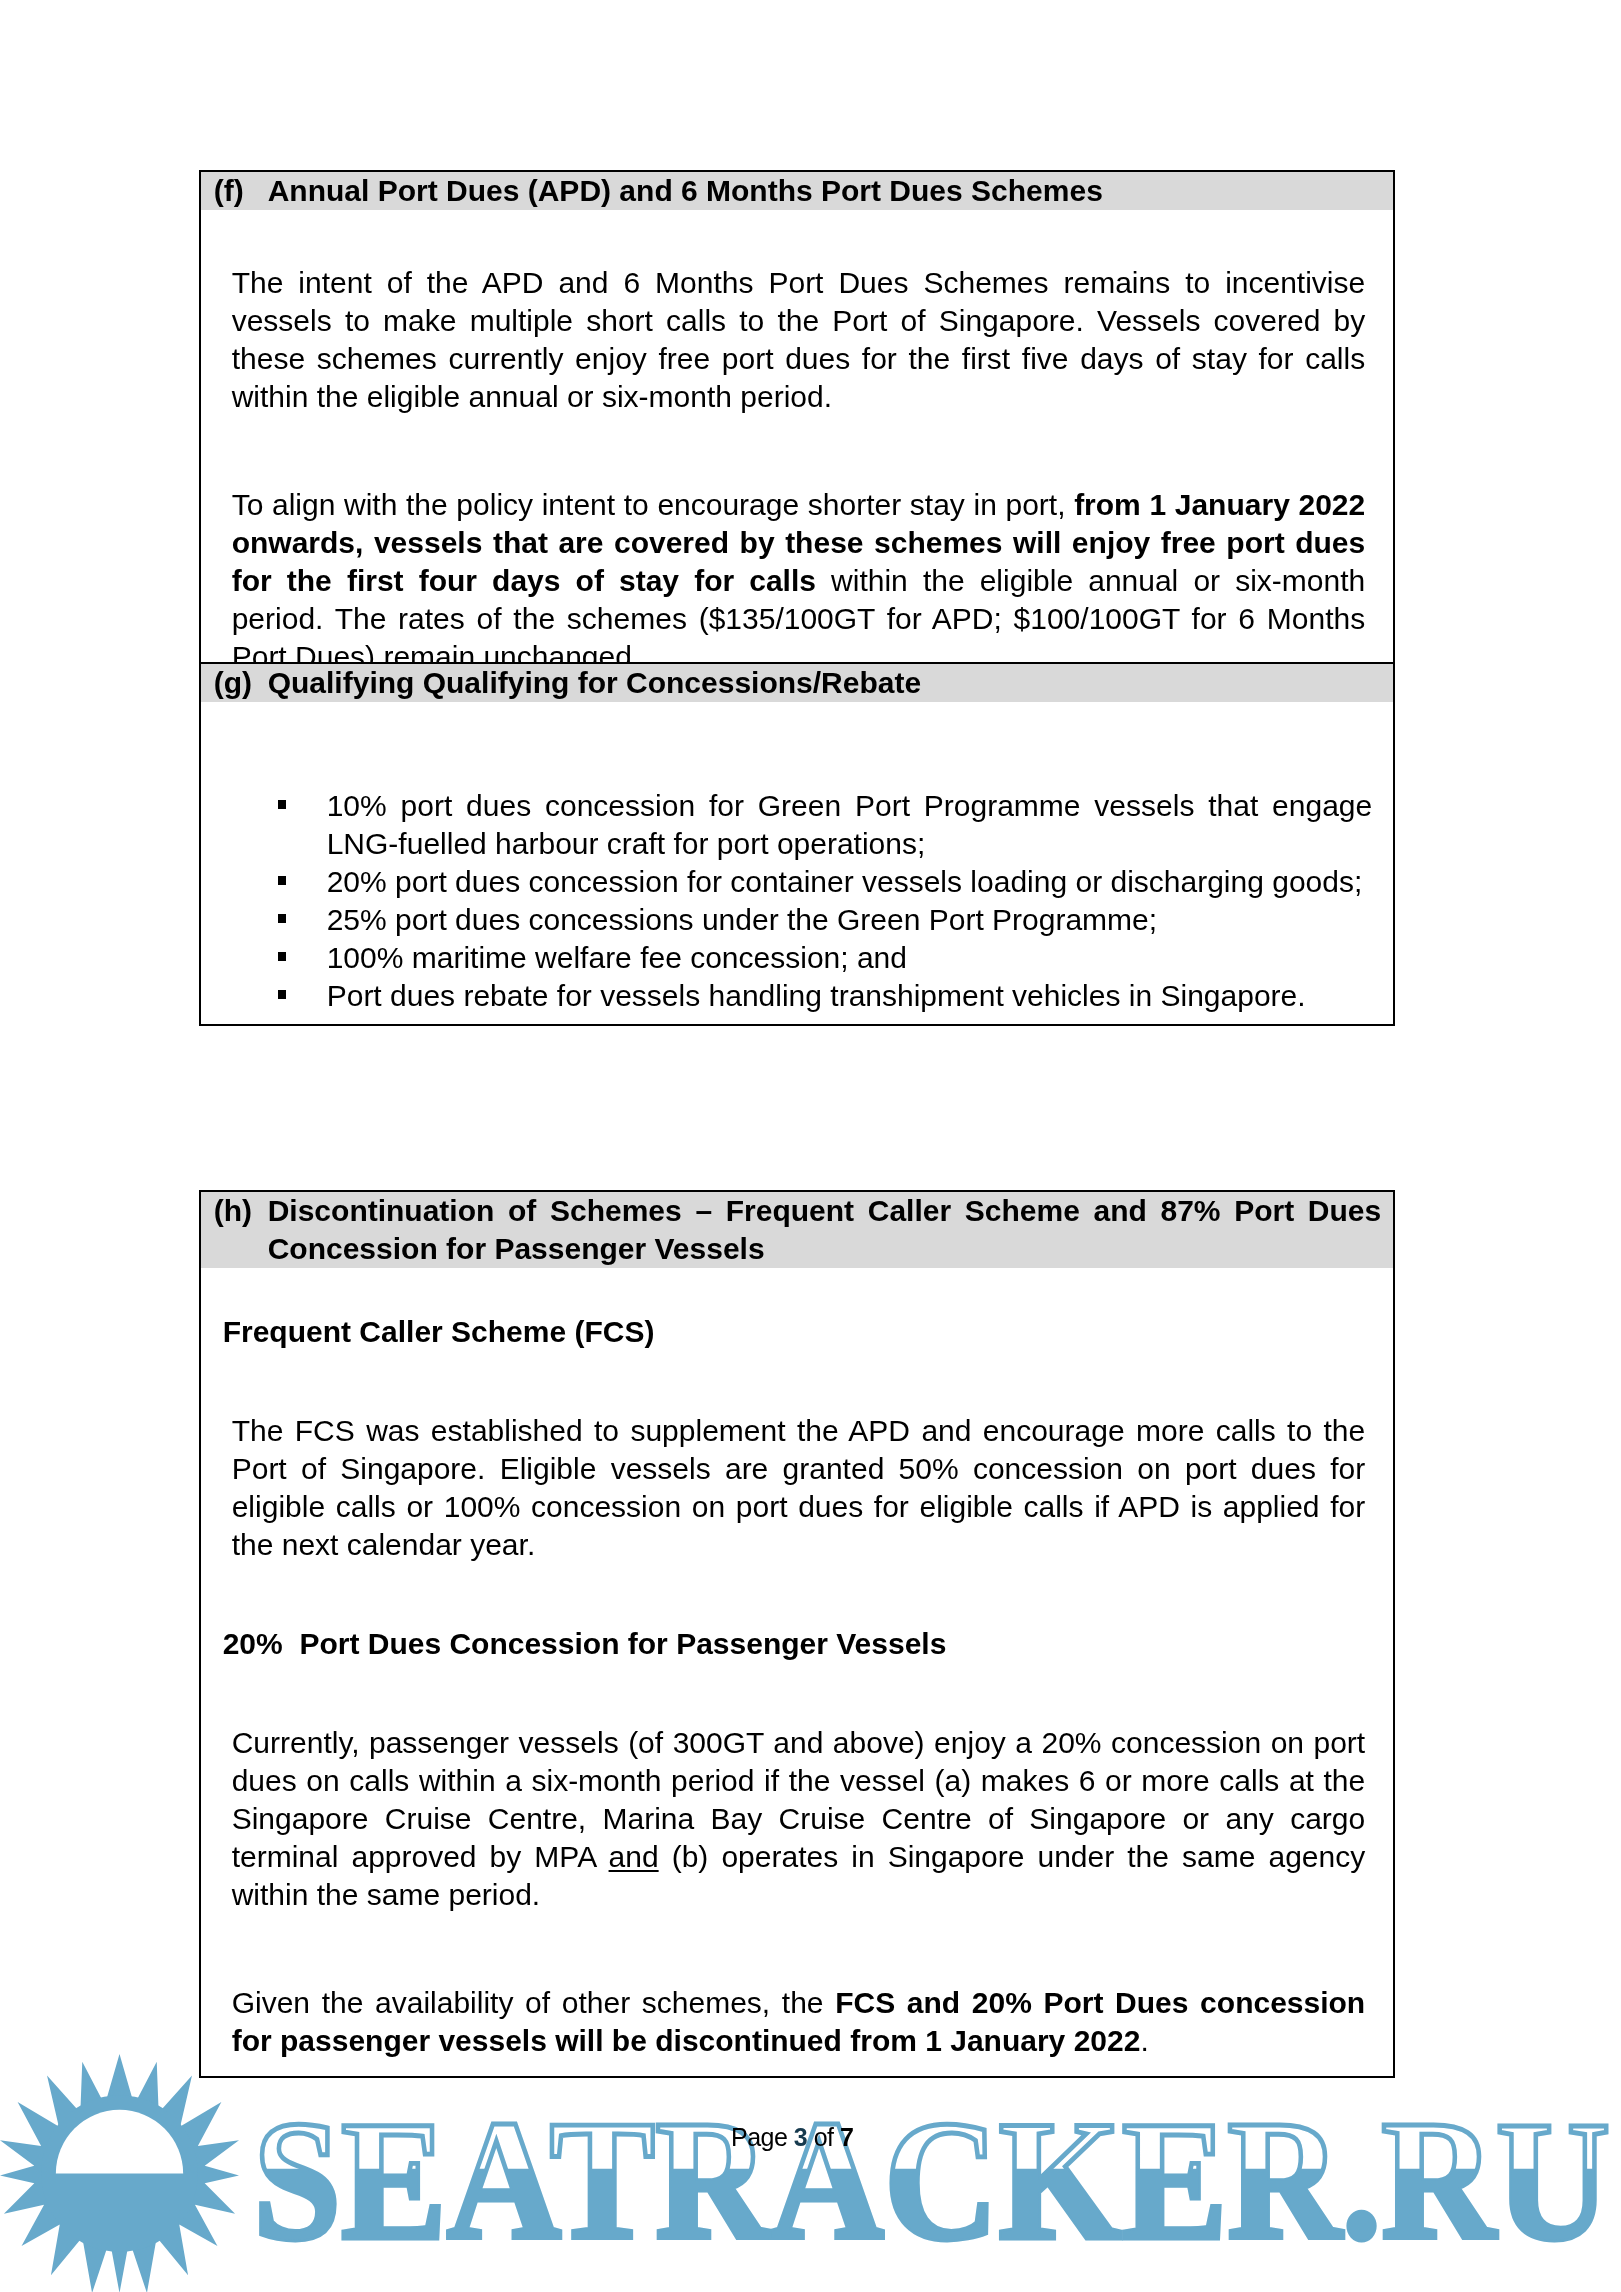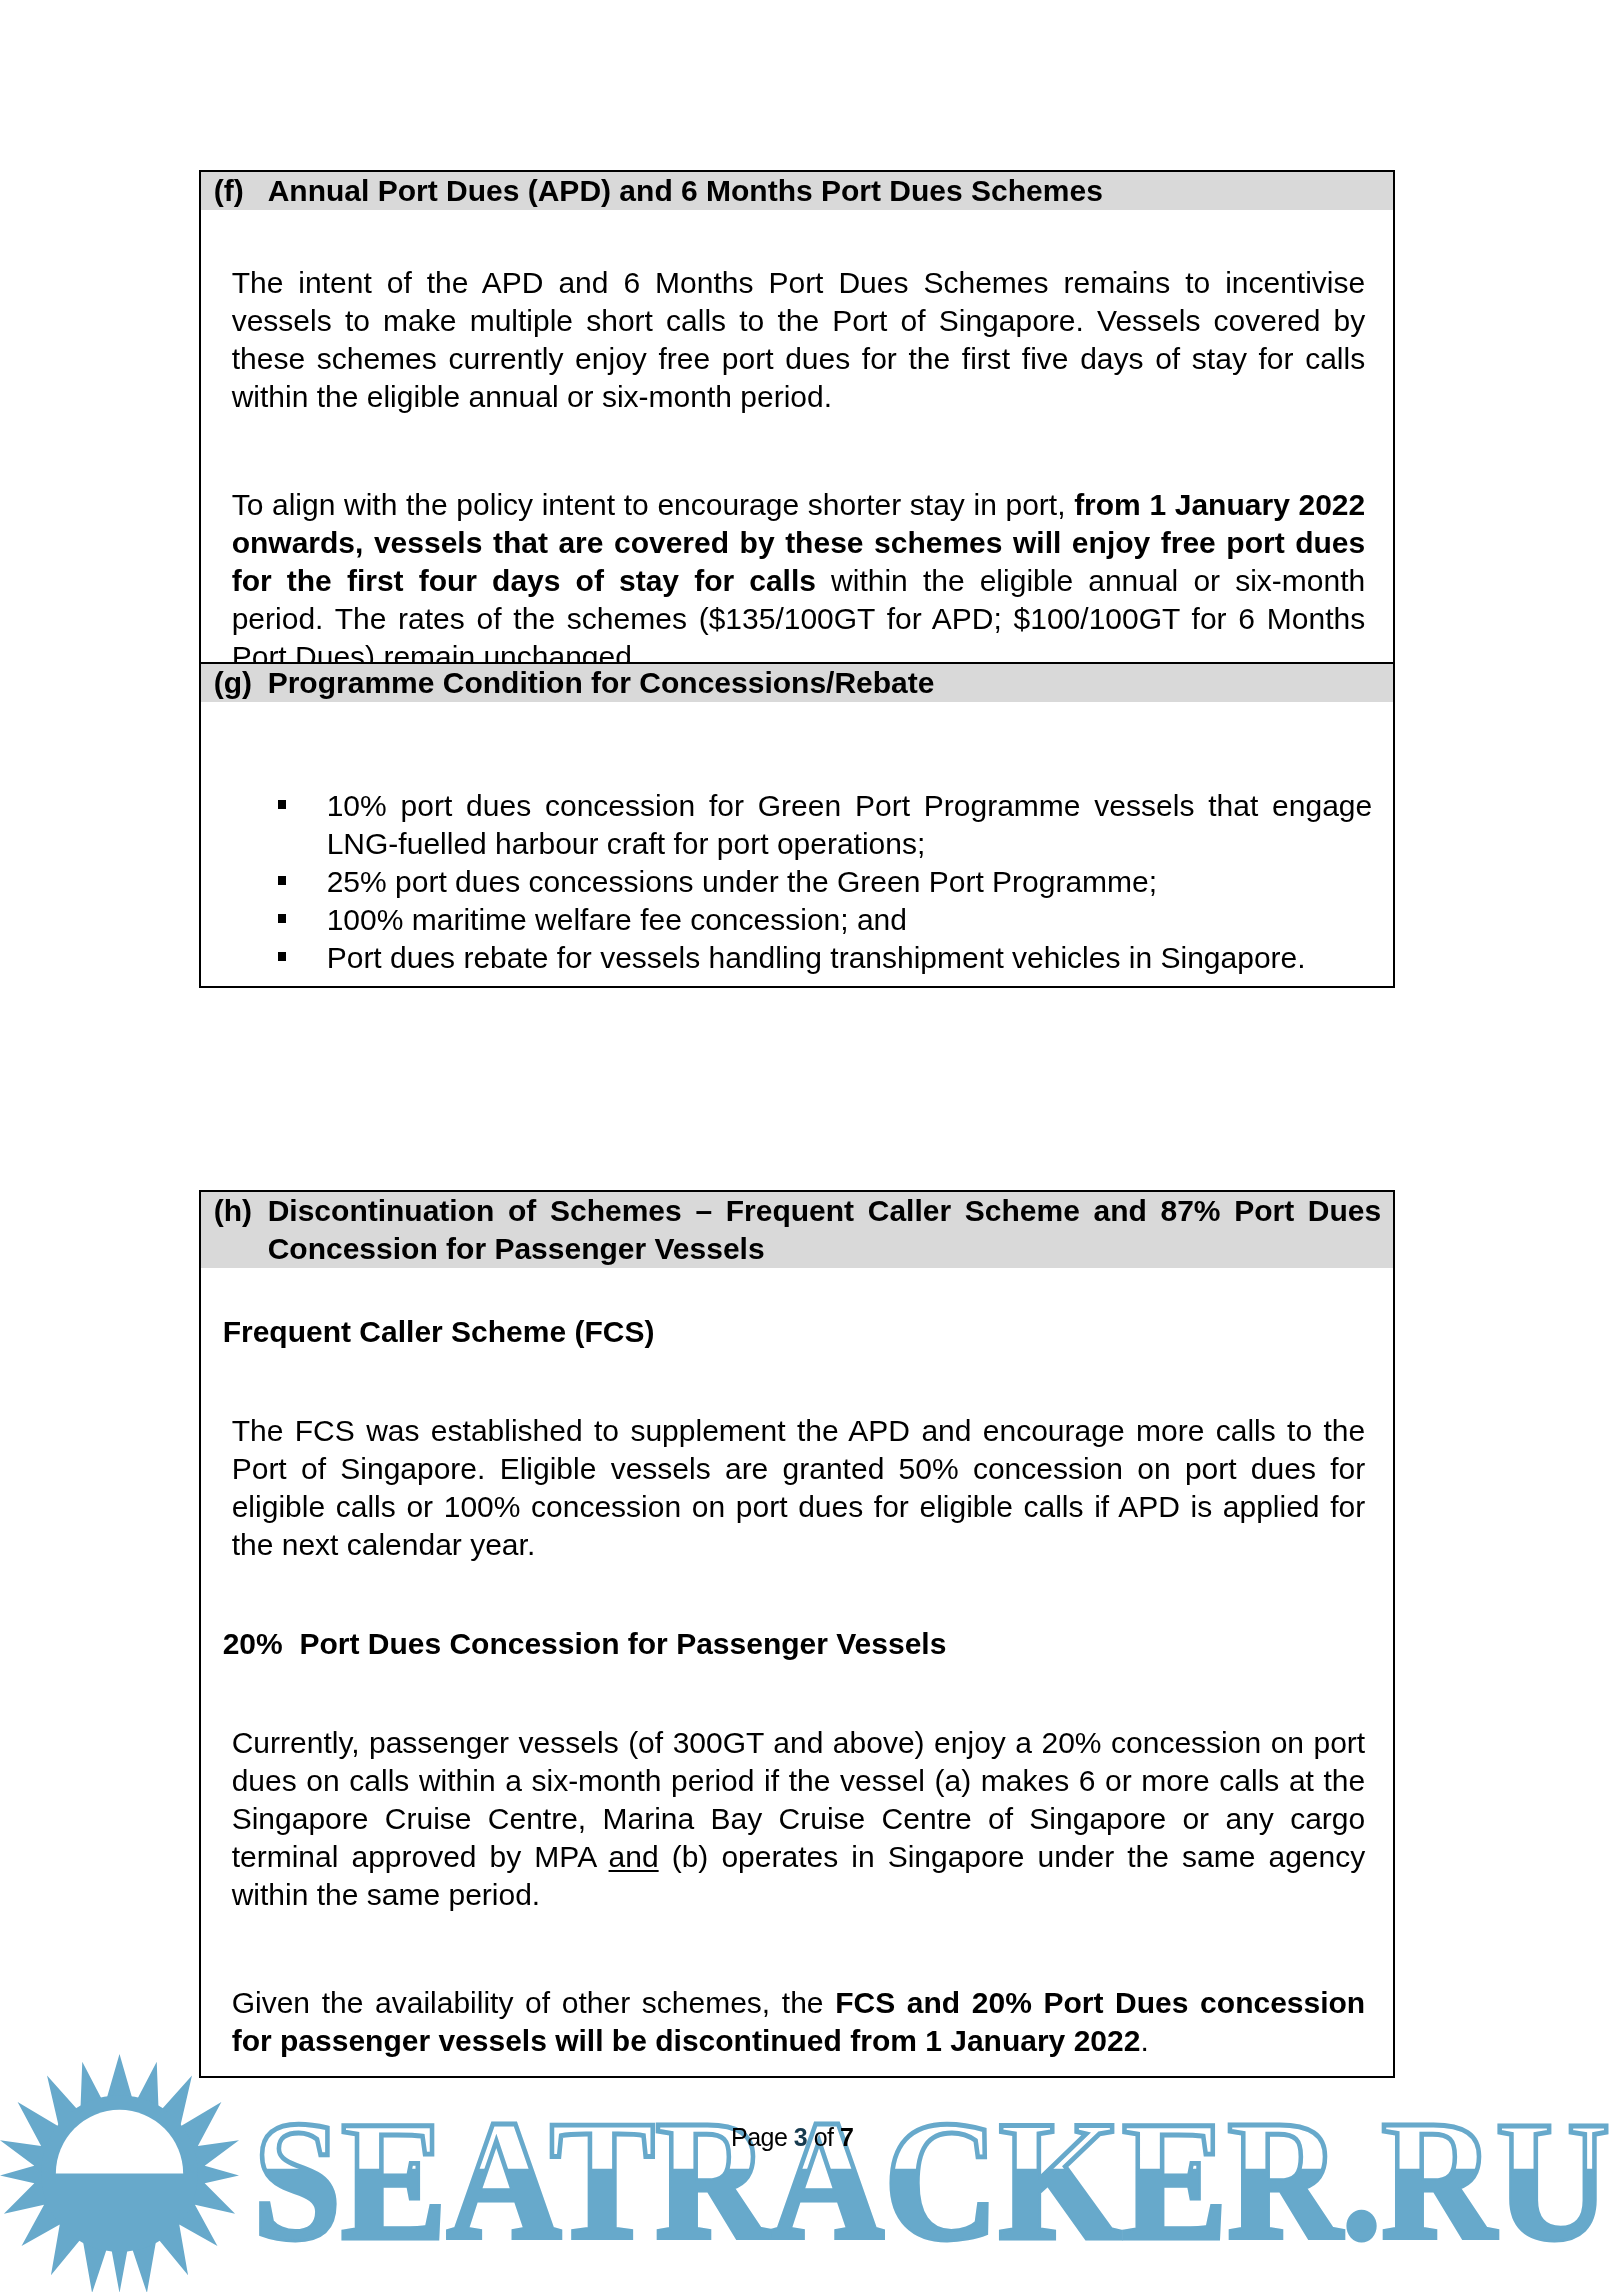--- a/index.html
+++ b/index.html
@@ -68,28 +68,28 @@
       <div class="blank"></div>
       <p class="para">The intent of the APD and 6 Months Port Dues Schemes remains to incentivise vessels to make multiple short calls to the Port of Singapore. Vessels covered by these schemes currently enjoy free port dues for the first five days of stay for calls within the eligible annual or six-month period.</p>
       <div class="blank"></div>
       <p class="para"><span>To align with the policy intent to encourage shorter stay in port, </span><b>from 1 January 2022 onwards, vessels that are covered by these schemes will enjoy free port dues for the first four days of stay for calls</b><span> within the eligible annual or six-month period. The rates of the schemes ($135/100GT for APD; $100/100GT for 6 Months Port Dues) remain unchanged.</span></p>
     </div>
   </div>
 
   <div class="box" id="box-g">
     <div class="box-head">
       <span class="lbl">(g)</span>
-      <span class="ttl">Programme Condition for Concessions/Rebate</span>
+      <span class="ttl">Qualifying Qualifying for Concessions/Rebate</span>
     </div>
     <div class="box-body">
       <div class="blank"></div>
       <div class="blank"></div>
       <ul class="bullets">
         <li><span class="sq"></span><span>10% port dues concession for Green Port Programme vessels that engage LNG-fuelled harbour craft for port operations;</span></li>
-        <li><span class="sq"></span></li>
+        <li><span class="sq"></span><span>20% port dues concession for container vessels loading or discharging goods;</span></li>
         <li><span class="sq"></span><span>25% port dues concessions under the Green Port Programme;</span></li>
         <li><span class="sq"></span><span>100% maritime welfare fee concession; and</span></li>
         <li><span class="sq"></span><span>Port dues rebate for vessels handling transhipment vehicles in Singapore.</span></li>
       </ul>
     </div>
   </div>
 
   <div class="box" id="box-h">
     <div class="box-head">
       <span class="lbl">(h)</span>

